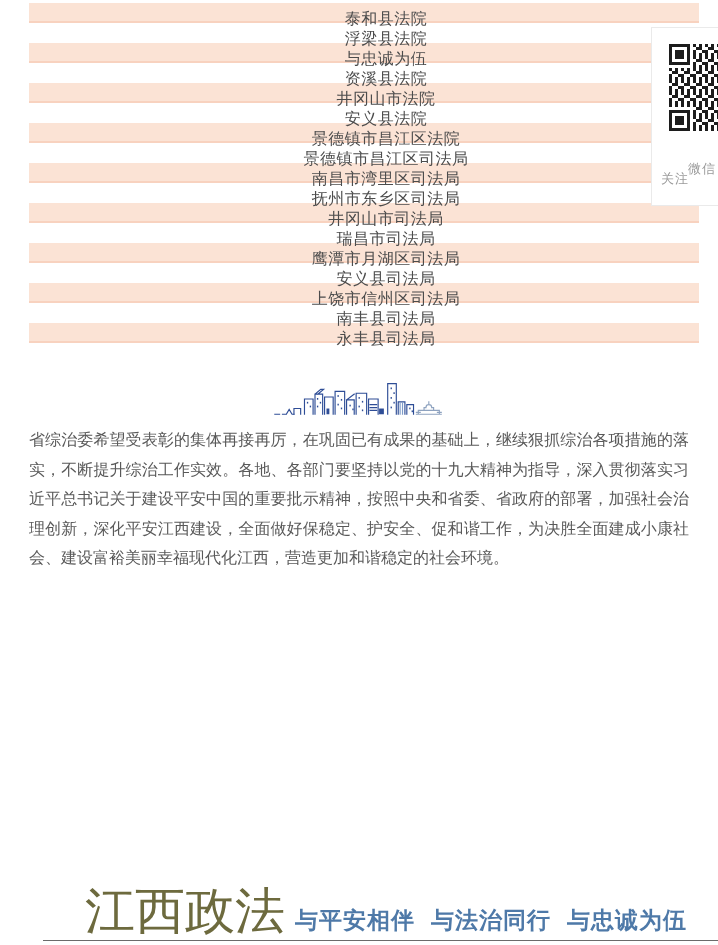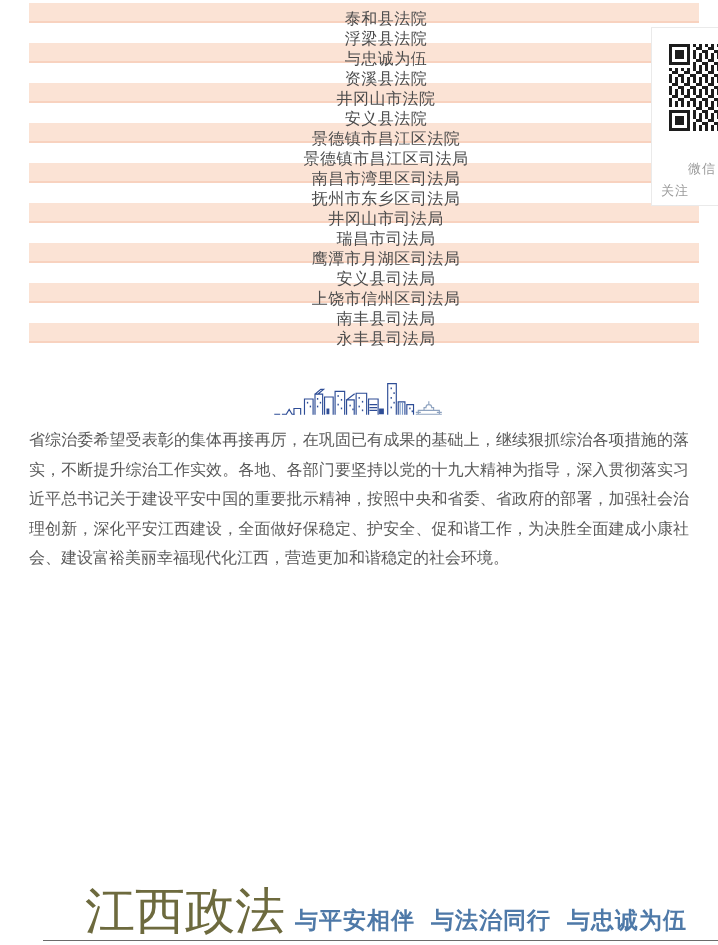--- a/index.html
+++ b/index.html
@@ -25,21 +25,21 @@
   .qr-panel{
     position:absolute;left:651px;top:27px;width:150px;height:179px;
     background:#ffffff;border:1px solid #eaeaea;box-sizing:border-box;z-index:5;
   }
   .qr-code{position:absolute;left:17px;top:16px;}
   .qr-caption-1{
     position:absolute;left:36px;top:132px;
     font-size:13px;color:#9a9a9a;letter-spacing:1px;white-space:nowrap;
   }
   .qr-caption-2{
-    position:absolute;left:9px;top:154px;
+    position:absolute;left:9px;top:142px;
     font-size:13px;color:#9a9a9a;letter-spacing:1px;white-space:nowrap;
   }
   
   .skyline-wrap{margin-top:33px;text-align:center;height:44px;}
   
   .article-paragraph{
     margin:5px 0 0 29px;width:660px;
     font-size:16px;line-height:29.5px;color:#595959;
     text-align:justify;text-justify:inter-ideograph;
   }

